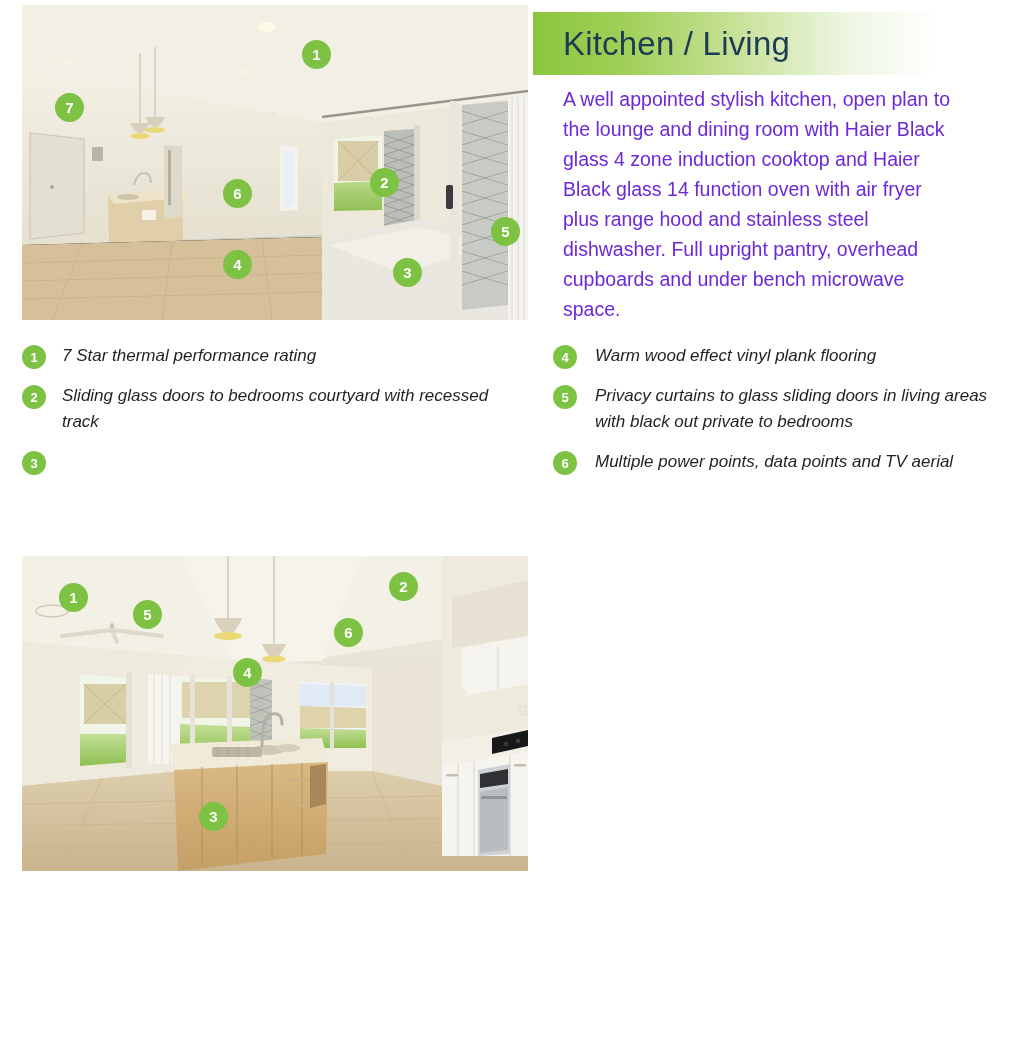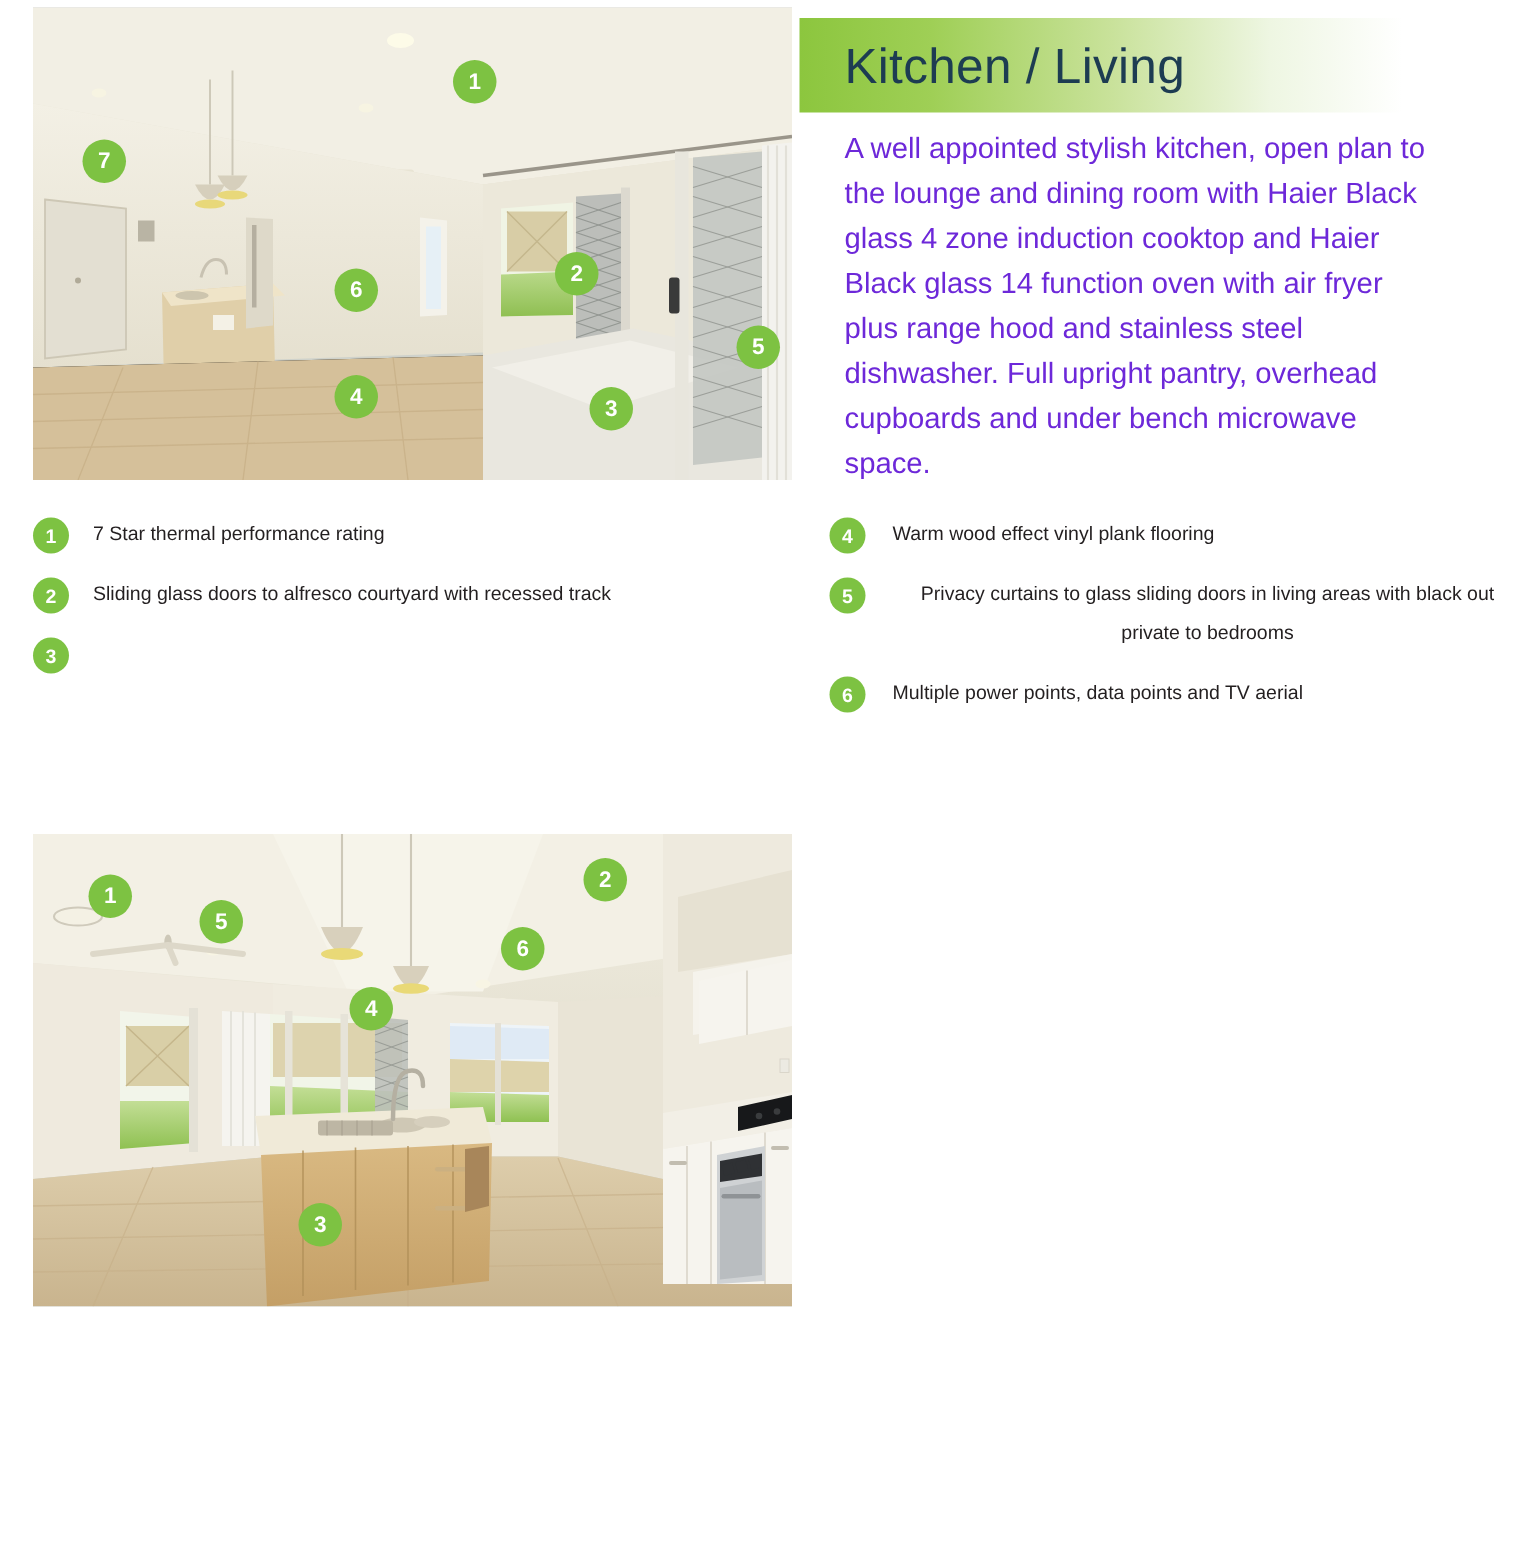--- a/index.html
+++ b/index.html
@@ -111,25 +111,26 @@
     color: #ffffff;
     font-size: 13px;
     font-weight: bold;
     display: flex;
     align-items: center;
     justify-content: center;
     margin-top: 2px;
   }
   .feature-text {
     margin-left: 16px;
-    font-size: 13px;
+    font-size: 17px;
     line-height: 26px;
     color: #231f20;
-  }
-  .list-right .feature-text { margin-left: 18px; text-align: center; }
+    font-style: italic;
+  }
+  .list-right .feature-text { margin-left: 18px; }
 </style>
 </head>
 <body>
 
 <div class="section" id="section-1">
 
   <div class="photo-frame" id="photo-1">
     <svg class="photo-canvas" viewBox="0 0 506 315" preserveAspectRatio="none">
       <defs>
         <linearGradient id="ceil1" x1="0" y1="0" x2="0" y2="1">
@@ -252,21 +253,21 @@
 
   <div class="description">A well appointed stylish kitchen, open plan to the lounge and dining room with Haier Black glass 4 zone induction cooktop and Haier Black glass 14 function oven with air fryer plus range hood and stainless steel dishwasher. Full upright pantry, overhead cupboards and under bench microwave space.</div>
 
   <div class="feature-list list-left" id="list-1-left">
     <div class="feature-item">
       <div class="feature-badge">1</div>
       <div class="feature-text">7 Star thermal performance rating</div>
     </div>
     <div class="feature-item">
       <div class="feature-badge">2</div>
-      <div class="feature-text">Sliding glass doors to alfresco courtyard with recessed track</div>
+      <div class="feature-text">Sliding glass doors to bedrooms courtyard with recessed track</div>
     </div>
     <div class="feature-item">
       <div class="feature-badge">3</div>
     </div>
   </div>
 
   <div class="feature-list list-right" id="list-1-right">
     <div class="feature-item">
       <div class="feature-badge">4</div>
       <div class="feature-text">Warm wood effect vinyl plank flooring</div>

